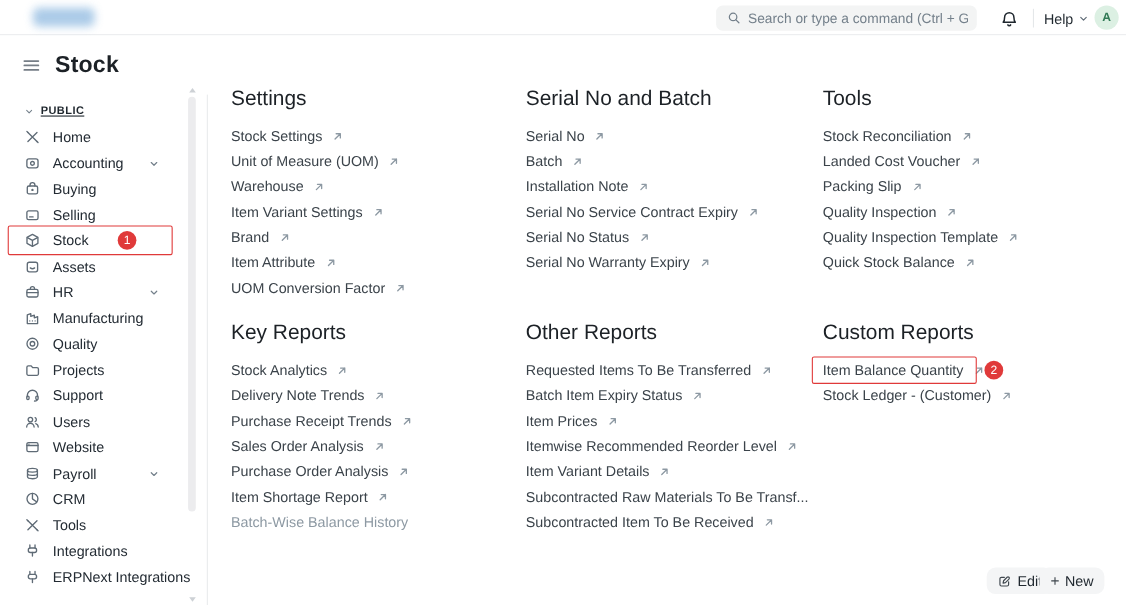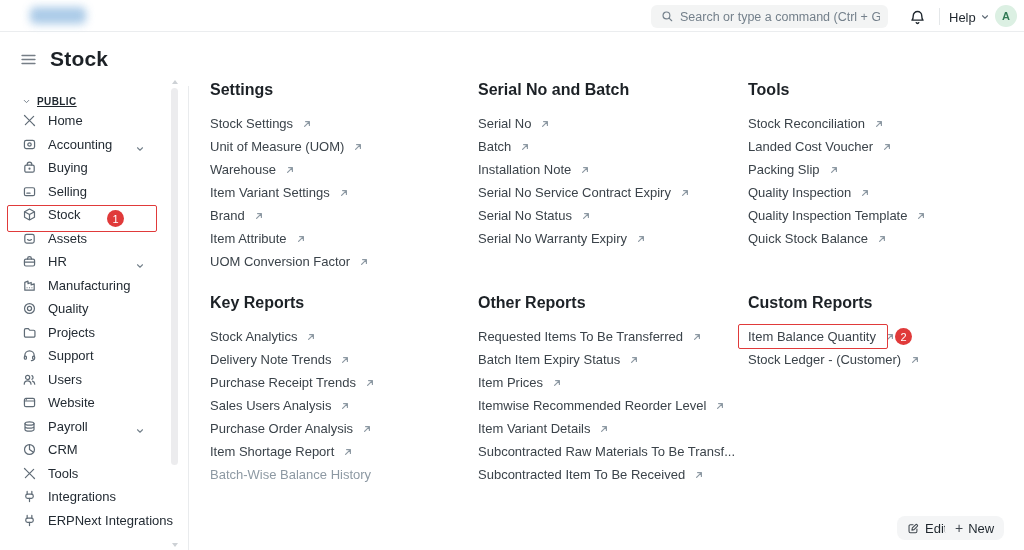--- a/index.html
+++ b/index.html
@@ -33,21 +33,21 @@
   .page-header { position:absolute; left:20px; top:47px; display:flex; align-items:center; gap:13px; }
   .burger { color:#767e86; background:none; border:none; cursor:pointer; width:17px; height:17px; }
   .page-title { font-size:21px; font-weight:700; letter-spacing:.2px; color:#1c2126; }
 
   
   .sidebar { position:absolute; left:0; top:93px; width:170px; }
   .side-section-head { display:flex; align-items:center; gap:6px; padding-left:22px;
     height:16px; color:#1f272e; cursor:pointer;text-decoration:underline; }
   .side-section-head .sec-label { font-size:10px; font-weight:700; letter-spacing:.4px; }
   .side-list { margin-top:4px; }
-  .side-item { position:relative; height:23.5px; display:flex; 
+  .side-item { position:relative; height:23.5px; display:flex; align-items:center;
     padding-left:22px; cursor:pointer; }
   .side-icon { width:15px; height:15px; color:#5f6b76; flex:0 0 15px; }
   .side-label { margin-left:11px; font-size:13px; color:#232b33; white-space:nowrap; }
   .side-chevron { position:absolute; left:135px; top:7px; width:10px; height:10px; color:#74808b; }
   .anno-box { position:absolute; left:7px; top:-2px; width:150px; height:27px;
     border:1.5px solid var(--anno); border-radius:2px; pointer-events:none; }
   .anno-badge { position:absolute; width:17px; height:17px; border-radius:50%;
     background:var(--anno); color:#fff; font-size:11px; display:flex; align-items:center;
     justify-content:center; pointer-events:none; }
   .side-item .anno-badge { left:107px; top:3px; }
@@ -56,21 +56,21 @@
     background:#ececee; border-radius:4px; cursor:pointer; }
   .sb-arrow { position:absolute; left:172px; width:0; height:0;
     border-left:3px solid transparent; border-right:3px solid transparent; }
   .sb-arrow.up { top:80px; border-bottom:4px solid #cdd1d5; }
   .sb-arrow.down { top:543px; border-top:4px solid #cdd1d5; }
   .v-divider { position:absolute; left:188px; top:86px; width:1px; height:464px; background:#e9ebed; }
 
   
   .content { position:absolute; left:210px; top:80px; width:806px;
     display:grid; grid-template-columns:268px 270px 1fr; }
-  .section h3 { font-size:16px; font-weight:700; color:#1c2126; height:20px;
+  .section h3 { font-size:19px; font-weight:400; color:#1c2126; height:20px;
     line-height:20px; margin-bottom:12px; }
   .section.row2 { margin-top:20px; }
   .link-row { position:relative; height:23px; display:flex; align-items:center;text-align:right; }
   .link { font-size:13px; color:#3b434a; text-decoration:none; white-space:nowrap; cursor:pointer; }
   .link.muted { color:#8d99a3; cursor:default; }
   .arrow-ic { width:10px; height:10px; margin-left:9px; color:#8d99a3; flex:0 0 10px; }
   .link-row .anno-box { left:-10px; top:-1px; width:150px; height:25px; }
   .link-row .anno-badge { left:147px; top:3px; }
 
   
@@ -526,21 +526,21 @@
           <use href="#i-ne"></use>
         </svg>
       </div>
       <div class="link-row">
         <a class="link">Purchase Receipt Trends</a>
         <svg class="ic arrow-ic">
           <use href="#i-ne"></use>
         </svg>
       </div>
       <div class="link-row">
-        <a class="link">Sales Users Analysis</a>
+        <a class="link">Sales Order Analysis</a>
         <svg class="ic arrow-ic">
           <use href="#i-ne"></use>
         </svg>
       </div>
       <div class="link-row">
         <a class="link">Purchase Order Analysis</a>
         <svg class="ic arrow-ic">
           <use href="#i-ne"></use>
         </svg>
       </div>

